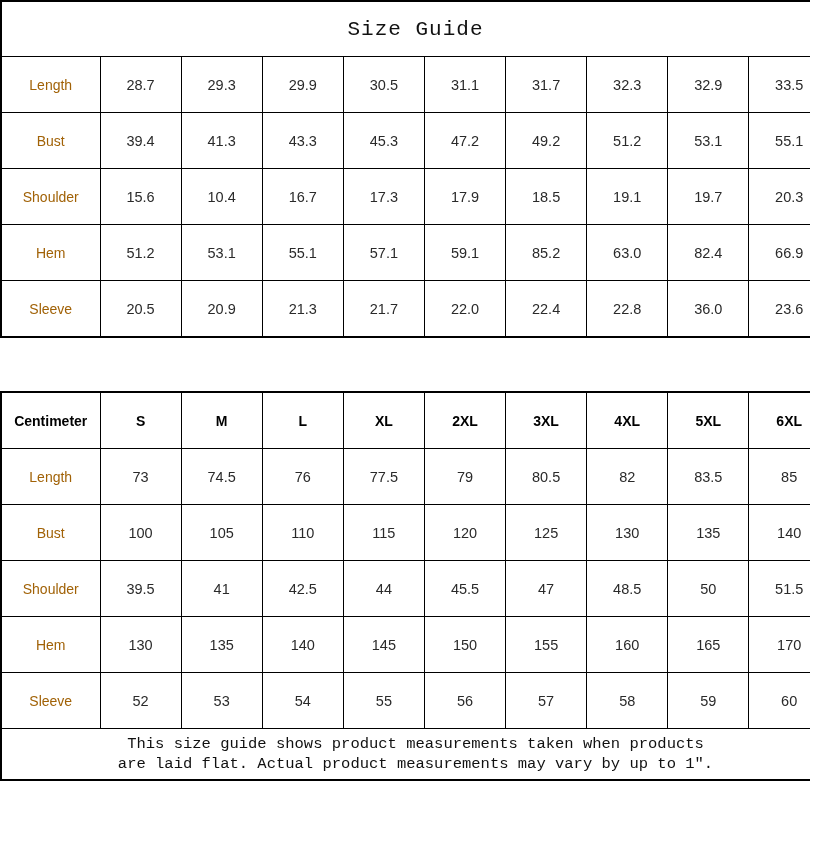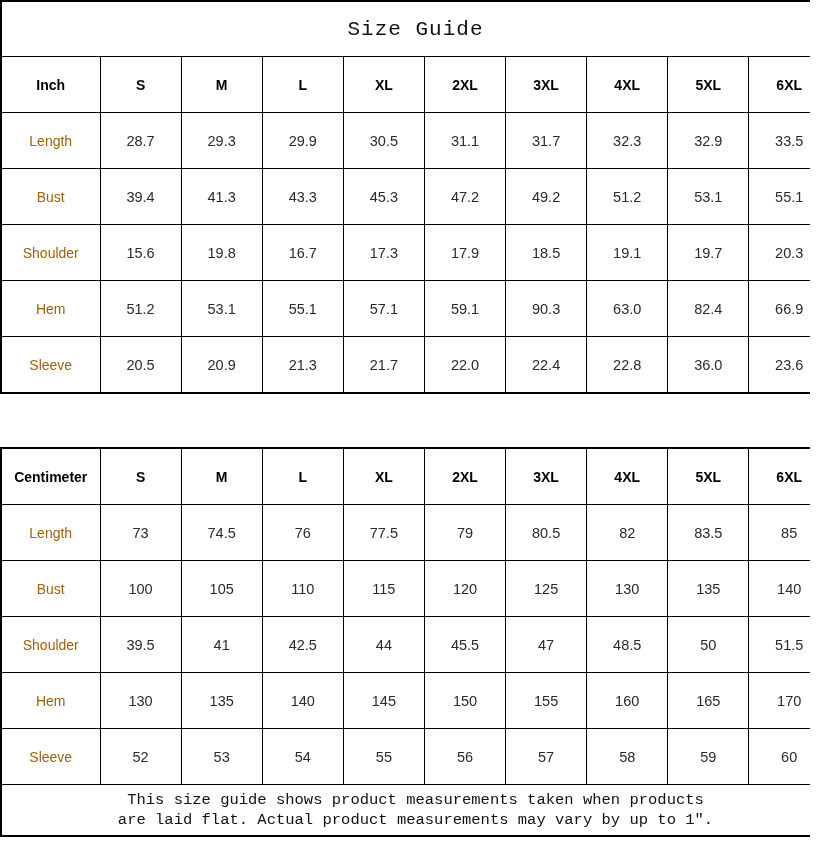--- a/index.html
+++ b/index.html
@@ -74,32 +74,20 @@
 
   <table class="size-table">
     <colgroup>
       <col class="label-col">
       <col span="9">
     </colgroup>
     <thead>
       <tr class="title-row">
         <th colspan="10">Size Guide</th>
       </tr>
-      <tr class="header-row">
-          <th>Inch</th>
-          <th>S</th>
-          <th>M</th>
-          <th>L</th>
-          <th>XL</th>
-          <th>2XL</th>
-          <th>3XL</th>
-          <th>4XL</th>
-          <th>5XL</th>
-          <th>6XL</th>
-        </tr>
     </thead>
     <tbody>
         <tr>
           <th class="row-label">Length</th>
           <td class="value-cell">28.7</td>
           <td class="value-cell">29.3</td>
           <td class="value-cell">29.9</td>
           <td class="value-cell">30.5</td>
           <td class="value-cell">31.1</td>
           <td class="value-cell">31.7</td>
@@ -115,37 +103,37 @@
           <td class="value-cell">45.3</td>
           <td class="value-cell">47.2</td>
           <td class="value-cell">49.2</td>
           <td class="value-cell">51.2</td>
           <td class="value-cell">53.1</td>
           <td class="value-cell">55.1</td>
         </tr>
         <tr>
           <th class="row-label">Shoulder</th>
           <td class="value-cell">15.6</td>
-          <td class="value-cell">19.8</td>
+          <td class="value-cell">10.4</td>
           <td class="value-cell">16.7</td>
           <td class="value-cell">17.3</td>
           <td class="value-cell">17.9</td>
           <td class="value-cell">18.5</td>
           <td class="value-cell">19.1</td>
           <td class="value-cell">19.7</td>
           <td class="value-cell">20.3</td>
         </tr>
         <tr>
           <th class="row-label">Hem</th>
           <td class="value-cell">51.2</td>
           <td class="value-cell">53.1</td>
           <td class="value-cell">55.1</td>
           <td class="value-cell">57.1</td>
           <td class="value-cell">59.1</td>
-          <td class="value-cell">90.3</td>
+          <td class="value-cell">85.2</td>
           <td class="value-cell">63.0</td>
           <td class="value-cell">82.4</td>
           <td class="value-cell">66.9</td>
         </tr>
         <tr>
           <th class="row-label">Sleeve</th>
           <td class="value-cell">20.5</td>
           <td class="value-cell">20.9</td>
           <td class="value-cell">21.3</td>
           <td class="value-cell">21.7</td>

